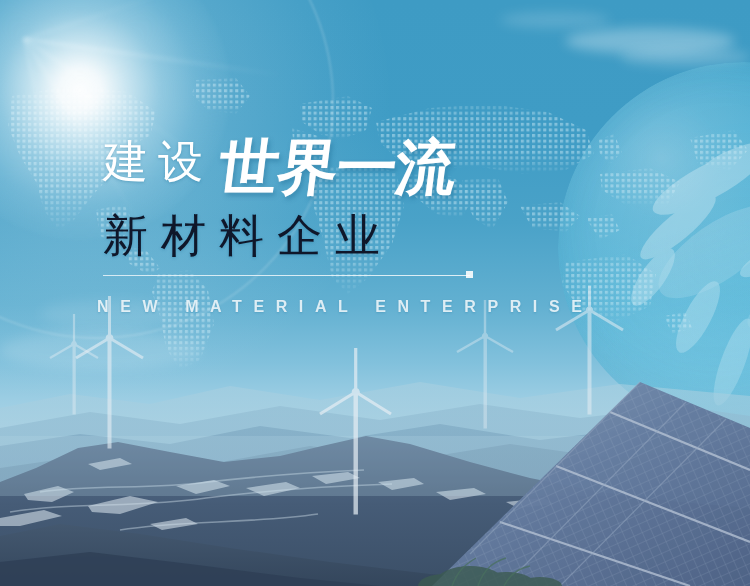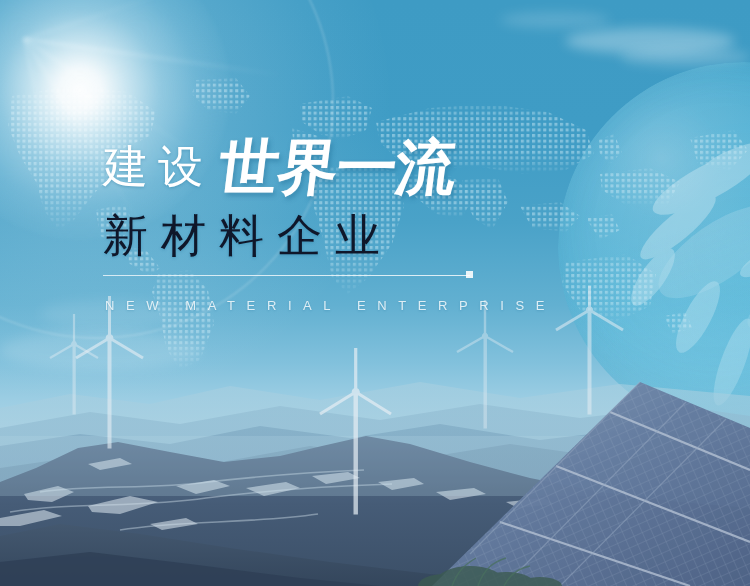--- a/index.html
+++ b/index.html
@@ -117,21 +117,21 @@
   .cloudwisp{position:absolute;border-radius:50%;filter:blur(6px);background:rgba(255,255,255,.30);}
 
   
   .landscape{position:absolute;left:0;bottom:0;width:750px;height:300px;}
 
   
   .copy{position:absolute;left:0;top:0;width:750px;height:586px;}
 
   .headline-row{
     position:absolute;left:103px;top:139px;
-    display:flex;align-items:center;
+    display:flex;align-items:flex-start;
   }
   .h-light{
     font-size:45px;line-height:1;
     font-weight:400;
     color:#ffffff;
     letter-spacing:10px;
     text-shadow:0 1px 3px rgba(30,110,150,.38);
     padding-bottom:3px;
   }
   .h-heavy{
@@ -157,23 +157,23 @@
     width:367px;height:1px;
     background:linear-gradient(90deg,rgba(255,255,255,.72),rgba(255,255,255,.80));
   }
   .divider-cap{
     position:absolute;left:466px;top:271px;
     width:7px;height:7px;
     background:rgba(255,255,255,.88);
   }
 
   .subtitle{
-    position:absolute;left:105px;top:298px;
-    font-size:13px;
-    font-weight:400;
+    position:absolute;left:97px;top:298px;
+    font-size:16px;
+    font-weight:700;
     color:rgba(255,255,255,.80);
     letter-spacing:11.6px;
     white-space:nowrap;
     text-shadow:0 1px 2px rgba(40,120,160,.30);
   }
 </style>
 </head>
 <body>
 
 <div id="banner">

